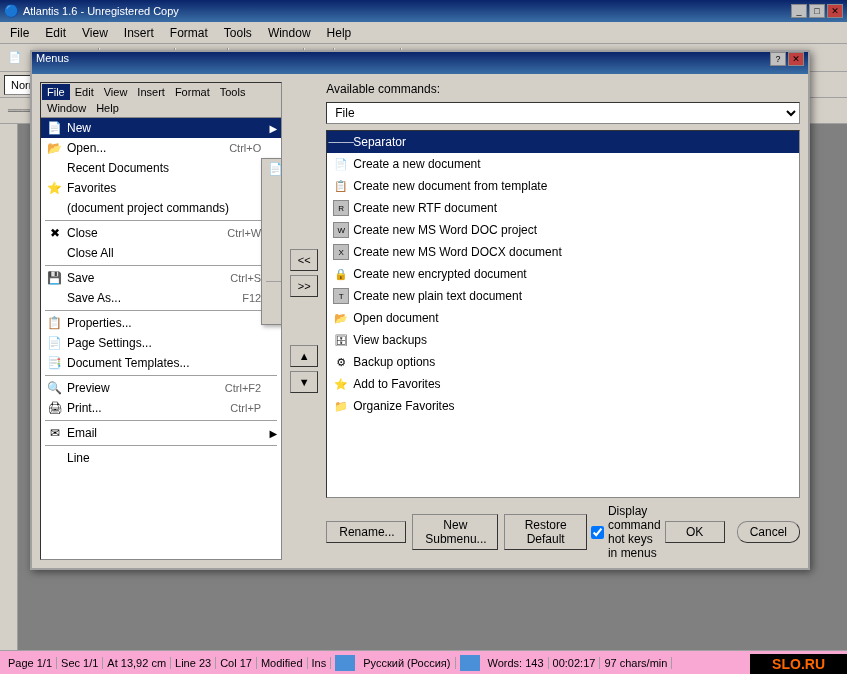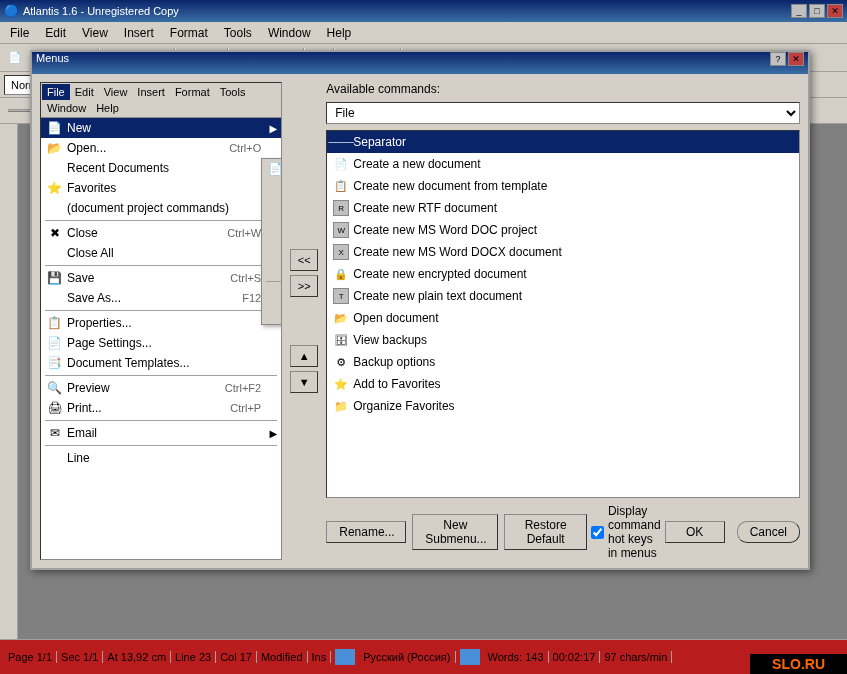--- a/index.html
+++ b/index.html
@@ -466,21 +466,21 @@
   <div style="font-size:10px; color:#666; padding: 0 4px;">═══════════════════════════════════════════════════════════════</div>
 </div>
 
 <div class="main-area">
   <div class="left-ruler"></div>
   <div class="doc-area">
     
   </div>
 </div>
 
-<div class="status-bar" style="position:fixed; bottom:0; left:0; right:0; height:35px; background:#b91c1c; border-top:1px solid #a0a0a0; display:flex; align-items:center; padding:0 4px; font-size:11px; gap:0; z-index:200;">
+<div class="status-bar" style="position:fixed; bottom:0; left:0; right:0; height:24px; background:#f9a8d4; border-top:1px solid #a0a0a0; display:flex; align-items:center; padding:0 4px; font-size:11px; gap:0; z-index:200;">
   <span class="status-item">Page 1/1</span>
   <span class="status-item">Sec 1/1</span>
   <span class="status-item">At 13,92 cm</span>
   <span class="status-item">Line 23</span>
   <span class="status-item">Col 17</span>
   <span class="status-item">Modified</span>
   <span class="status-item">Ins</span>
   <span style="width:20px; height:16px; background:#4a90d9; display:inline-block; margin:0 4px;"></span>
   <span class="status-item">Русский (Россия)</span>
   <span style="width:20px; height:16px; background:#4a90d9; display:inline-block; margin:0 4px;"></span>

